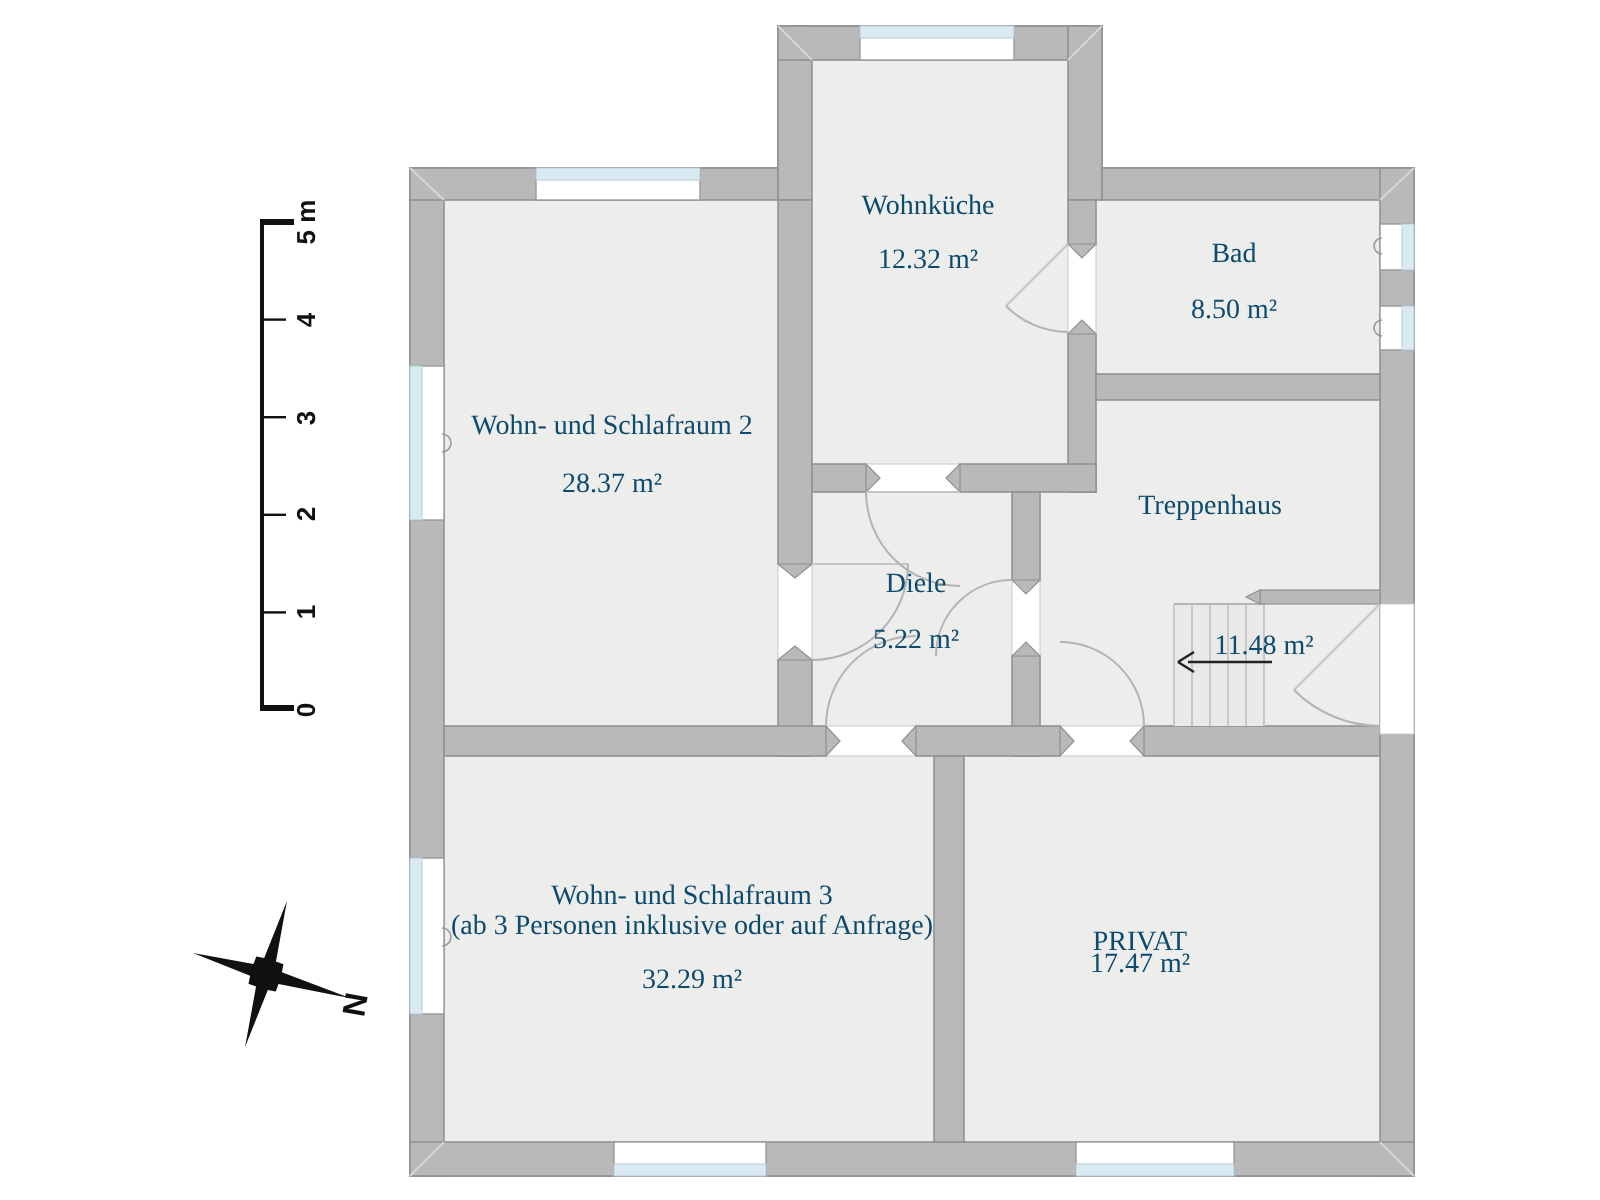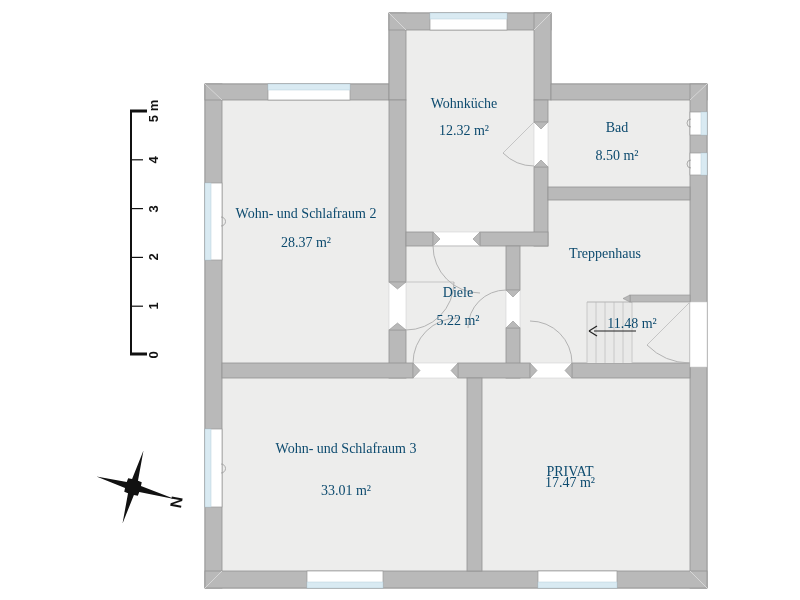--- a/index.html
+++ b/index.html
@@ -194,21 +194,22 @@
   <div class="lbl" style="left:617px;top:128px;text-align:right;">Bad</div>
   <div class="lbl" style="left:617px;top:156px;">8.50 m²</div>
 
   <div class="lbl" style="left:605px;top:254px;">Treppenhaus</div>
   <div class="lbl" style="left:632px;top:282px;margin-top:42px;">11.48 m²</div>
 
   <div class="lbl" style="left:458px;top:293px;">Diele</div>
   <div class="lbl" style="left:458px;top:321px;">5.22 m²</div>
 
   <div class="lbl" style="left:346px;top:449px;">Wohn- und Schlafraum 3</div>
-  <div class="lbl" style="left:346px;top:491px;">33.01 m²</div>
+  <div class="lbl" style="left:346px;top:464px;">(ab 3 Personen inklusive oder auf Anfrage)</div>
+  <div class="lbl" style="left:346px;top:491px;">32.29 m²</div>
 
   <div class="lbl" style="left:570px;top:472px;">PRIVAT</div>
   <div class="lbl" style="left:570px;top:483px;">17.47 m²</div>
 
   <div class="scale-num" style="left:153px;top:111px;">5 m</div>
   <div class="scale-num" style="left:153px;top:160px;">4</div>
   <div class="scale-num" style="left:153px;top:209px;">3</div>
   <div class="scale-num" style="left:153px;top:257px;">2</div>
   <div class="scale-num" style="left:153px;top:306px;">1</div>
   <div class="scale-num" style="left:153px;top:355px;">0</div>

